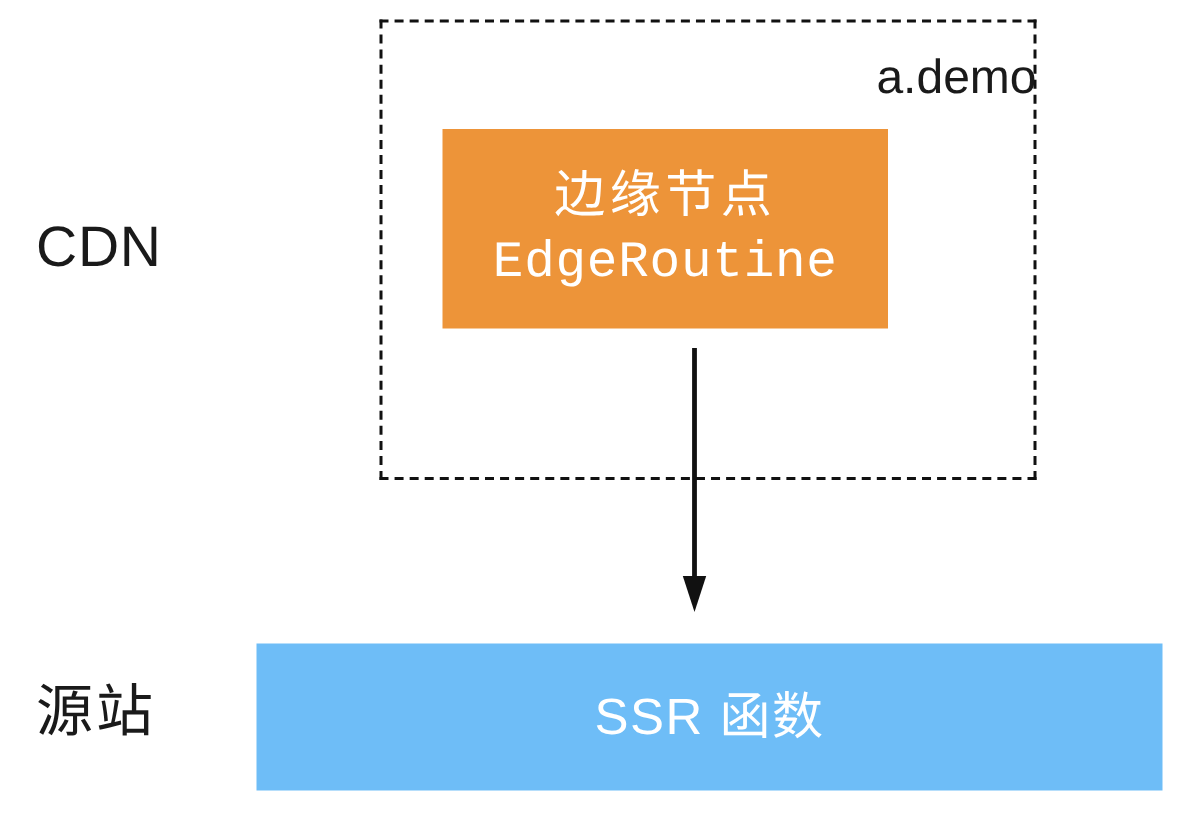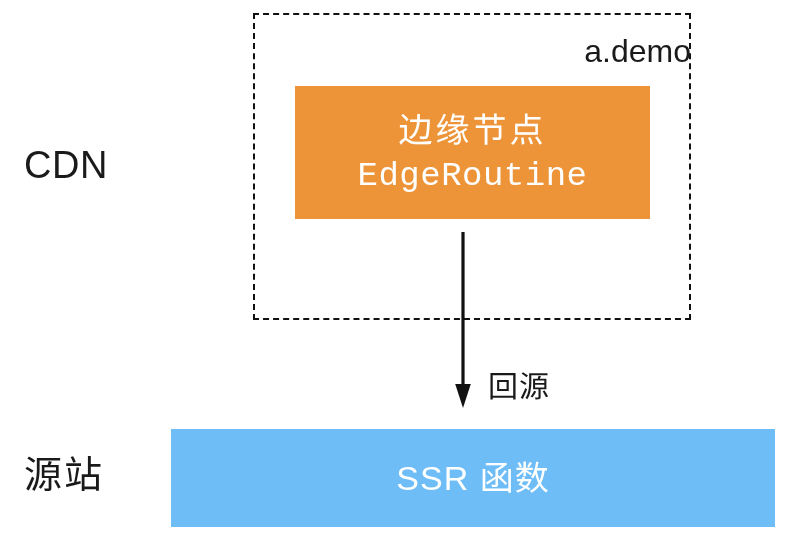--- a/index.html
+++ b/index.html
@@ -63,21 +63,21 @@
     font-size: 32px;
     line-height: 42px;
     white-space: nowrap;
   }
 
   
   #edge-node-box {
     position: absolute;
     left: 295px;
     top: 86px;
-    width: 355px;
+    width: 297px;
     height: 133px;
     background: #ed9439;
     display: flex;
     flex-direction: column;
     align-items: center;
     justify-content: center;
     box-sizing: border-box;
   }
   #edge-node-box .box-line-cn {
     color: #ffffff;
@@ -152,19 +152,18 @@
   <div id="edge-node-box">
     <div class="box-line-cn">边缘节点</div>
     <div class="box-line-en">EdgeRoutine</div>
   </div>
 
   <svg id="origin-fetch-arrow" viewBox="0 0 32 176" width="32" height="176" aria-hidden="true">
     <line x1="15" y1="0" x2="15" y2="158" stroke="#111111" stroke-width="3.2"></line>
     <polygon points="15,176 7.2,152 22.8,152" fill="#111111"></polygon>
   </svg>
 
-  <div id="arrow-label">回源</div>
 
   <div id="ssr-box">
     <div class="box-line-cn">SSR 函数</div>
   </div>
 
 </div>
 
 </body></html>

